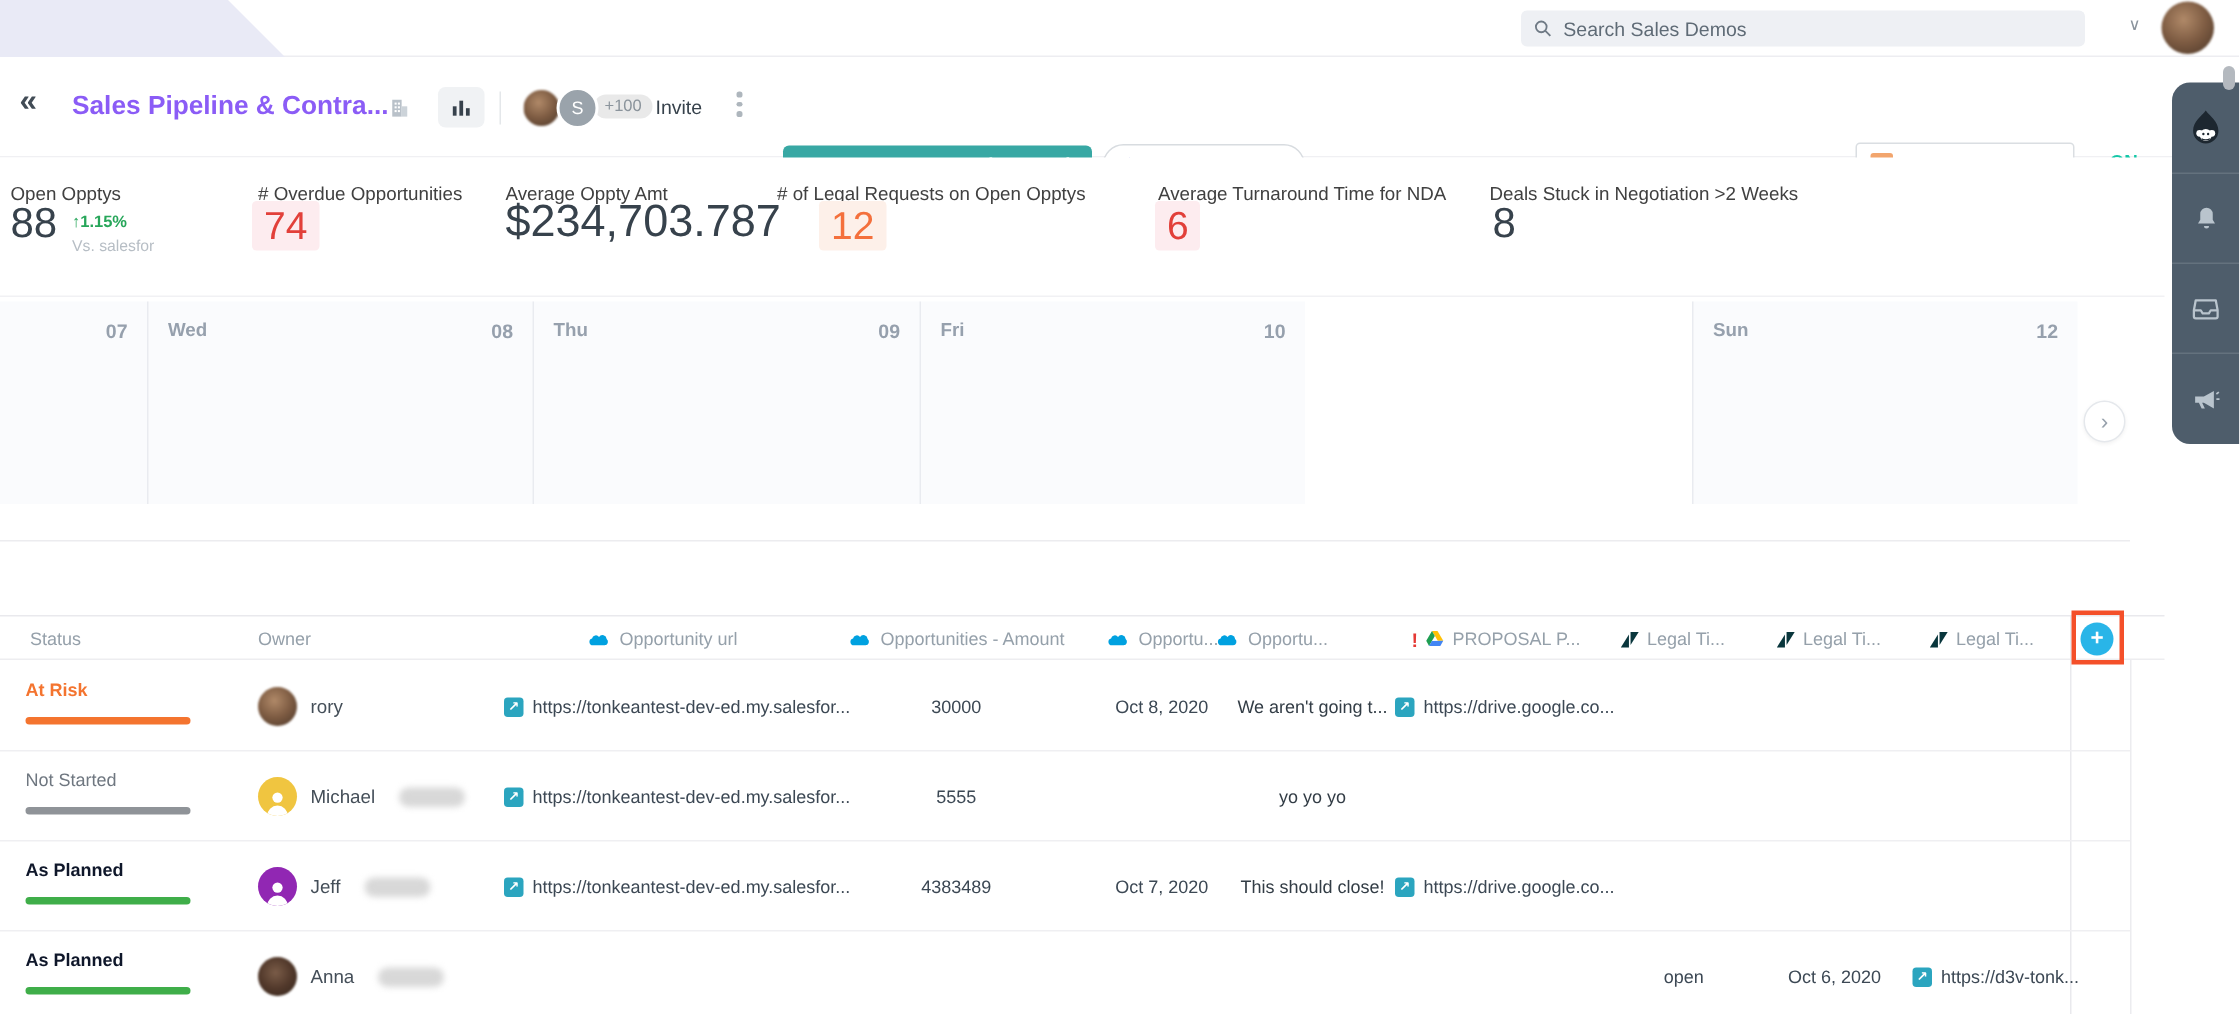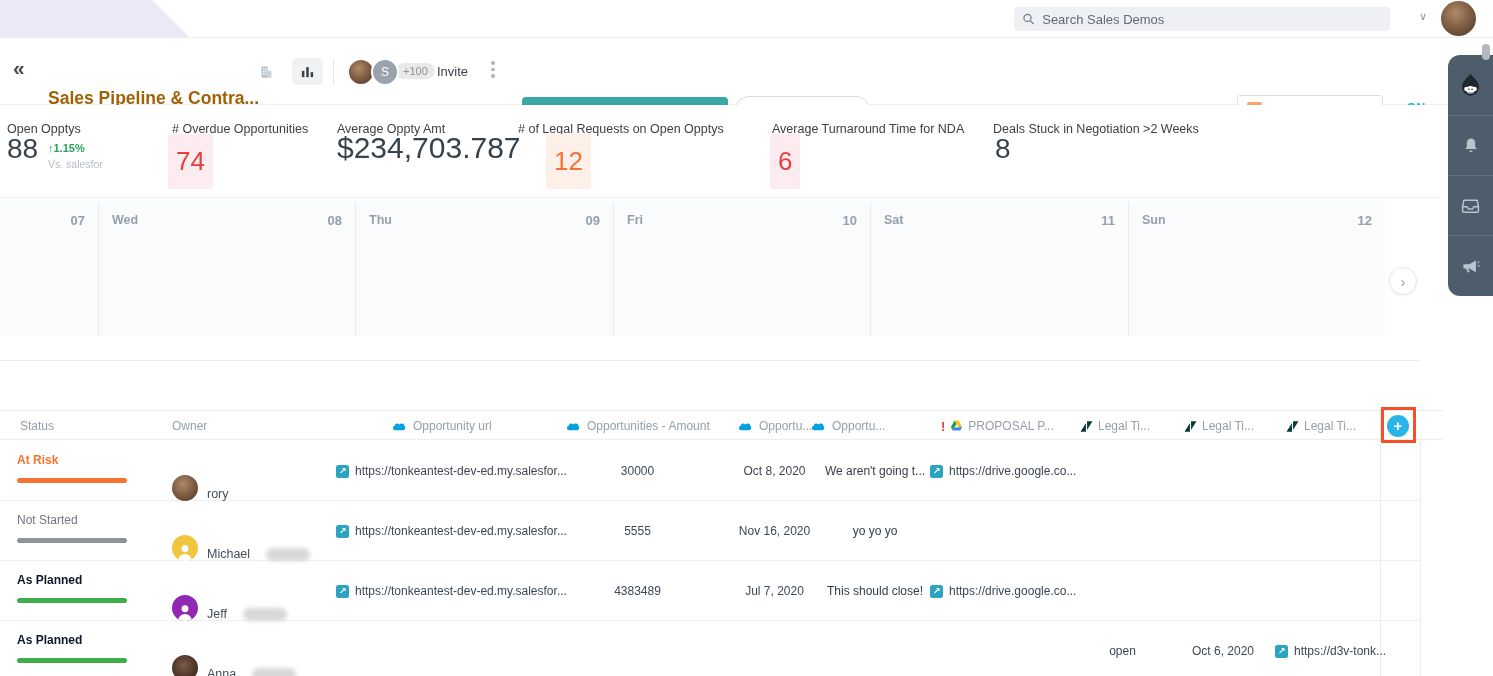--- a/index.html
+++ b/index.html
@@ -16,21 +16,21 @@
     display:flex; align-items:center; padding:0 8px; gap:7px; }
   #searchbox input { border:none; outline:none; background:transparent; font:13px "Liberation Sans",sans-serif; color:#5f6b76; width:100%; }
   #searchbox input::placeholder { color:#5f6b76; opacity:1; }
   #top-caret { left:1419px; top:10px; font-size:11px; color:#8a939c; }
   .avatar-photo { border-radius:50%; background:radial-gradient(circle at 42% 35%, #b08968 0%, #7d5b42 50%, #4a3628 100%); filter:blur(.7px); }
   #top-avatar { left:1441px; top:1px; width:35px; height:35px; }
 
   
   #titlebar { left:0; top:38px; width:1493px; height:67px; background:#fff; border-bottom:1px solid #f0f0f3; }
   #back { left:13px; top:18px; font-size:21px; font-weight:bold; color:#424c56; letter-spacing:-2px; }
-  #page-title { left:48px; top:22px; font-size:17.5px; font-weight:bold; color:#a16207;margin-top:28px; }
+  #page-title { left:48px; top:22px; font-size:17.5px; font-weight:bold; color:#8b5cf6; }
   #building { left:259px; top:26px; }
   #chartbox { left:292px; top:20px; width:31px; height:27px; background:#f0f2f4; border-radius:5px; display:flex; align-items:center; justify-content:center; }
   .vdiv { width:1px; height:22px; background:#e4e7ea; }
   #vdiv1 { left:333px; top:23px; }
   .av { border-radius:50%; border:2px solid #fff; }
   #tb-av1 { left:347px; top:20px; width:28px; height:28px; z-index:2; }
   #tb-av2 { left:371px; top:20px; width:28px; height:28px; background:#9aa3ab; color:#fff; font-size:12px;
     display:flex; align-items:center; justify-content:center; z-index:3; }
   #tb-plus100 { left:396px; top:25px; background:#e9e9e9; color:#8b949c; font-size:11px; border-radius:9px; padding:2px 7px; z-index:1; }
   #invite { left:437px; top:26px; font-size:13px; color:#37424c; }
@@ -45,21 +45,21 @@
   #env-swatch { width:15px; height:15px; background:#f2a56d; border-radius:2px; }
   #env-label { font-size:12px; font-weight:bold; color:#333f48; letter-spacing:.3px; flex:1; }
   #env-chevron { font-size:10px; color:#b6bcc3; }
   #on-wrap { left:1396px; top:63px; display:flex; align-items:center; gap:5px; color:#12c7a7; font-size:12.5px; font-weight:bold; }
   #on-dot { font-size:9px; }
 
   
   #kpiband { left:0; top:105px; width:1493px; height:92px; background:#fff; }
   .kpi-label { position:absolute; top:17px; font-size:12.5px; color:#404040; }
   .kpi-num { position:absolute; top:28px; font-size:28px; font-weight:400; color:#37424c; }
-  .kpi-box { position:absolute; top:29px; font-size:26px; padding:12px 8px; border-radius:3px; }
+  .kpi-box { position:absolute; top:29px; font-size:26px; padding:1px 8px; border-radius:3px; }
   .kpi-red { color:#e2403a; background:#fdecef; }
   .kpi-orange { color:#f4703c; background:#fdf0e9; }
   #kpi-delta { position:absolute; left:48px; top:33px; }
   #kpi-delta .up { color:#27a65a; font-size:11px; font-weight:bold; }
   #kpi-delta .note { color:#b7bec5; font-size:10.5px; margin-top:2px; }
   #kpi-money { font-size:30px; top:26px; }
 
   
   #calband { left:0; top:197px; width:1443px; height:141px; border-top:1px solid #f1f1f4; }
   .calcell { position:absolute; top:3px; height:135px; background:#fafbfd; border-left:1px solid #e9ebf0; }
@@ -80,21 +80,21 @@
     font-size:15px; font-weight:bold; display:flex; align-items:center; justify-content:center; line-height:0; }
   #annotation { left:1381px; top:407px; width:35px; height:36px; border:3px solid #f4502a; background:transparent; z-index:4; }
 
   .row { position:absolute; left:0; width:1420px; height:60px; border-bottom:1px solid #efeff2; }
   .cell { position:absolute; top:0; height:60px; display:flex; align-items:center; font-size:12px; color:#3c4854; white-space:nowrap; }
   .c-status { left:17px; top:12px; display:block; }
   .status-text { font-size:12px; font-weight:bold; display:block; }
   .st-orange { color:#f4742f; } .st-gray { color:#6f7780; font-weight:normal; } .st-green { color:#0f172a; }
   .status-bar { display:block; margin-top:11px; width:110px; height:5px; border-radius:3px; }
   .bar-orange { background:#f4742f; } .bar-gray { background:#8f9398; } .bar-green { background:#3fae49; }
-  .c-owner { left:172px; gap:9px; font-size:12.5px; color:#444e58;align-items:flex-end; }
+  .c-owner { left:172px; gap:9px; font-size:12.5px; color:#444e58; }
   .ownerav { width:26px; height:26px; border-radius:50%; display:flex; align-items:flex-end; justify-content:center; overflow:hidden; }
   .blurname { display:inline-block; width:44px; height:13px; background:#d8d8d8; border-radius:7px; filter:blur(2px); margin-left:7px; }
   .c-url { left:336px; gap:6px; }
   .c-amount { left:560px; width:155px; justify-content:center; }
   .c-close { left:712px; width:125px; justify-content:center; }
   .c-note { left:808px; width:134px; justify-content:center; color:#333d46; }
   .c-proposal { left:930px; gap:6px; }
   .c-legal1 { left:1075px; width:95px; justify-content:center; }
   .c-legal2 { left:1168px; width:110px; justify-content:center; }
   .c-legal3 { left:1275px; gap:6px; }
@@ -210,24 +210,20 @@
       <span class="cal-num">08</span>
     </div>
     <div class="calcell" style="left:355px;width:258px">
       <span class="cal-name">Thu</span>
       <span class="cal-num">09</span>
     </div>
     <div class="calcell" style="left:613px;width:257px">
       <span class="cal-name">Fri</span>
       <span class="cal-num">10</span>
     </div>
-    <div class="calcell" style="left:870px;width:258px">
-      <span class="cal-name">Sat</span>
-      <span class="cal-num">11</span>
-    </div>
     <div class="calcell" style="left:1128px;width:257px">
       <span class="cal-name">Sun</span>
       <span class="cal-num">12</span>
     </div>
     <div id="cal-next" class="abs">
       <span>›</span>
     </div>
   </div>
   <div id="hr360" class="abs"></div>
 
@@ -333,21 +329,20 @@
         </svg>
       </span>
       <span>Michael</span>
       <span class="blurname"></span>
     </div>
     <div class="cell c-url">
       <span class="linkicon">↗</span>
       <span>https://tonkeantest-dev-ed.my.salesfor...</span>
     </div>
     <div class="cell c-amount">5555</div>
-    <div class="cell c-close">Nov 16, 2020</div>
     <div class="cell c-note">yo yo yo</div>
   </div>
 
   <div class="row abs" style="top:561px">
     <div class="cell c-status">
       <span class="status-text st-green">As Planned</span>
       <span class="status-bar bar-green"></span>
     </div>
     <div class="cell c-owner">
       <span class="ownerav" style="background:#9127b3">
@@ -357,21 +352,21 @@
         </svg>
       </span>
       <span>Jeff</span>
       <span class="blurname"></span>
     </div>
     <div class="cell c-url">
       <span class="linkicon">↗</span>
       <span>https://tonkeantest-dev-ed.my.salesfor...</span>
     </div>
     <div class="cell c-amount">4383489</div>
-    <div class="cell c-close">Jul 7, 2020</div>
+    <div class="cell c-close">Oct 7, 2020</div>
     <div class="cell c-note">This should close!</div>
     <div class="cell c-proposal">
       <span class="linkicon">↗</span>
       <span>https://drive.google.co...</span>
     </div>
   </div>
 
   <div class="row abs" style="top:621px">
     <div class="cell c-status">
       <span class="status-text st-green">As Planned</span>

